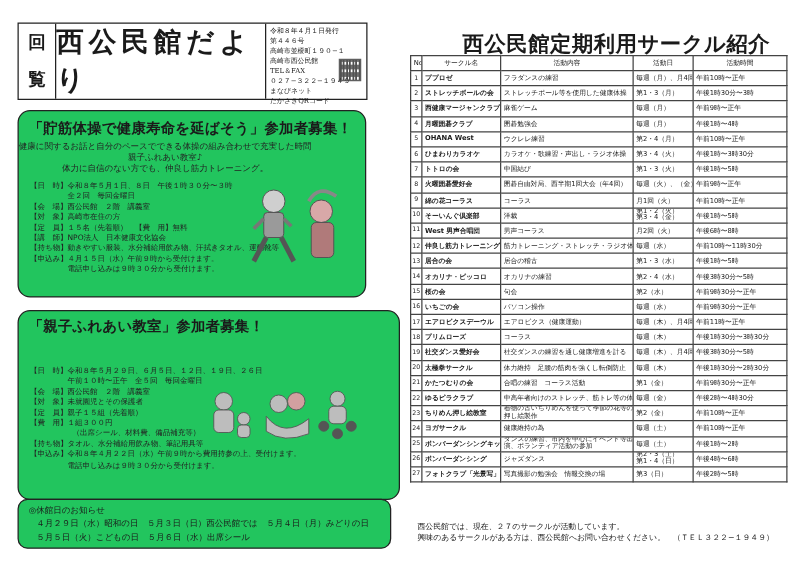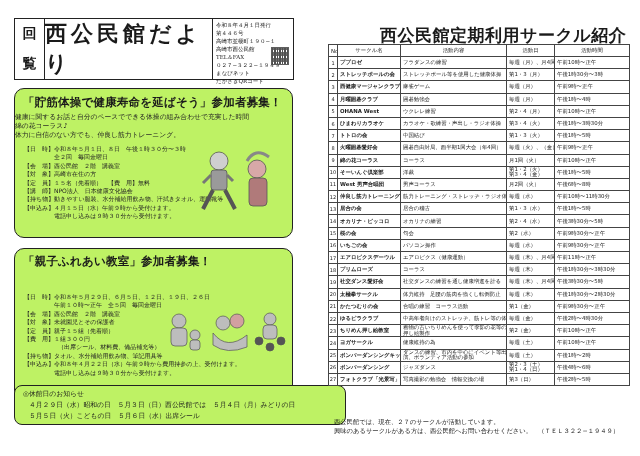--- a/index.html
+++ b/index.html
@@ -15,38 +15,38 @@
   .title-cell { flex: 1; display: flex; align-items: center; justify-content: center; font-family: "DejaVu Serif", serif; font-size: 22px; font-weight: bold; letter-spacing: 4px; border-right: 1px solid #222; }
   .info-cell { width: 80px; position: relative; padding: 2px 3px; font-size: 5.5px; line-height: 8px; font-family: "DejaVu Serif", serif; }
   .info-cell div { white-space: nowrap; }
   .qr { position: absolute; right: 4px; top: 28px; width: 18px; height: 18px; border: 1px solid #444;
         background:
           linear-gradient(90deg, #333 25%, transparent 25%, transparent 50%, #333 50%, #333 75%, transparent 75%),
           linear-gradient(#555 30%, transparent 30%, transparent 60%, #555 60%);
         background-size: 5px 5px, 6px 6px; opacity: 0.85; }
 
   
-  .box { position: absolute; border: 1.3px solid #222; border-radius: 10px; background: #bef264; }
+  .box { position: absolute; border: 1.3px solid #222; border-radius: 10px; background: #22c55e; text-align: center; }
   .box1 { left: 14px; top: 88px; width: 279px; height: 150px; }
-  .box2 { left: 14px; top: 248px; width: 279px; height: 152px; }
-  .box3 { left: 14px; top: 385px; width: 332px; height: 40px; border-radius: 8px; }
+  .box2 { left: 14px; top: 248px; width: 306px; height: 152px; }
+  .box3 { left: 14px; top: 399px; width: 299px; height: 40px; border-radius: 8px; }
 
   .box-heading { position: absolute; left: 8px; font-size: 11.5px; font-weight: bold; letter-spacing: 0.2px; white-space: nowrap; }
   .box-text { position: absolute; left: 0; font-size: 6.8px; line-height: 9px; white-space: nowrap; color: #222; }
   .detail { position: absolute; left: 9px; font-size: 6px; line-height: 8.4px; white-space: nowrap; color: #222; }
   .detail .row { display: flex; }
   .detail .lbl { width: 30px; flex-shrink: 0; }
 
   .illus { position: absolute; }
 
   .holiday-title { position: absolute; left: 8px; top: 3px; font-size: 6.8px; }
   .holiday-line { position: absolute; left: 14px; font-size: 6.8px; white-space: nowrap; }
 
   
-  .r-title { position: absolute; left: 60px; top: 24px; font-size: 17px; font-weight: bold; letter-spacing: 0.5px; white-space: nowrap; }
+  .r-title { position: absolute; left: 50px; top: 24px; font-size: 17px; font-weight: bold; letter-spacing: 0.5px; white-space: nowrap; }
   table.circles { position: absolute; left: 8px; top: 44px; width: 301px; border-collapse: collapse; font-size: 5.4px; table-layout: fixed; }
   table.circles th, table.circles td { border: 0.8px solid #444; padding: 0 2px; height: 12.2px; white-space: nowrap; overflow: hidden; vertical-align: middle; font-weight: normal; }
   table.circles th { height: 12px; text-align: center; }
   table.circles td.no { text-align: center; padding: 0; font-size: 5px; }
   table.circles td.name { font-weight: bold; }
   table.circles td.two { line-height: 5.6px; }
   .r-footer { position: absolute; left: 14px; top: 417px; font-size: 6.3px; line-height: 9px; white-space: nowrap; }
 </style>
 </head>
 <body>
@@ -69,21 +69,21 @@
       <div>まなびネット</div>
       <div>たかさきQRコード</div>
       <div class="qr"></div>
     </div>
   </div>
 
   <div class="box box1">
     <div class="box-heading" style="top:6px;">「貯筋体操で健康寿命を延ばそう」参加者募集！</div>
     <div class="box-text" style="top:24px;">
       <div>健康に関するお話と自分のペースでできる体操の組み合わせで充実した時間</div>
-      <div>綿の花コーラス♪</div>
+      <div>親子ふれあい教室♪</div>
       <div>体力に自信のない方でも、仲良し筋力トレーニング。</div>
     </div>
     <div class="detail" style="top:56px;">
       <div class="row">
           <span class="lbl">【日　時】</span>
           <span>令和８年５月１日、８日　午後１時３０分〜３時</span>
         </div>
       <div class="row">
           <span class="lbl"></span>
           <span>全２回　毎回金曜日</span>

